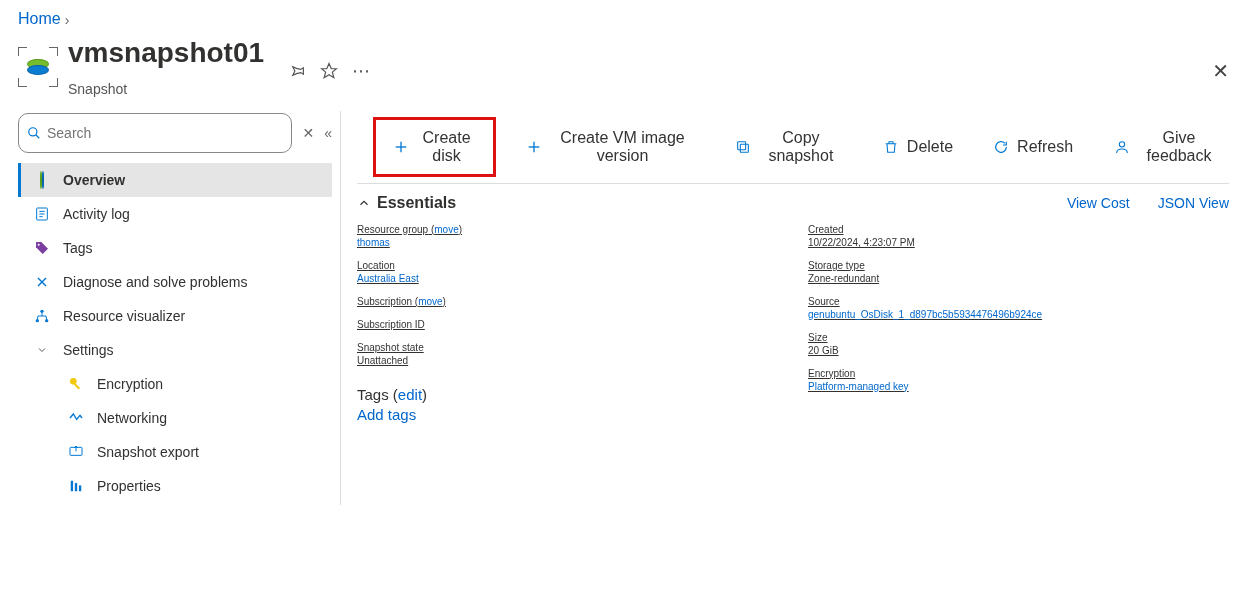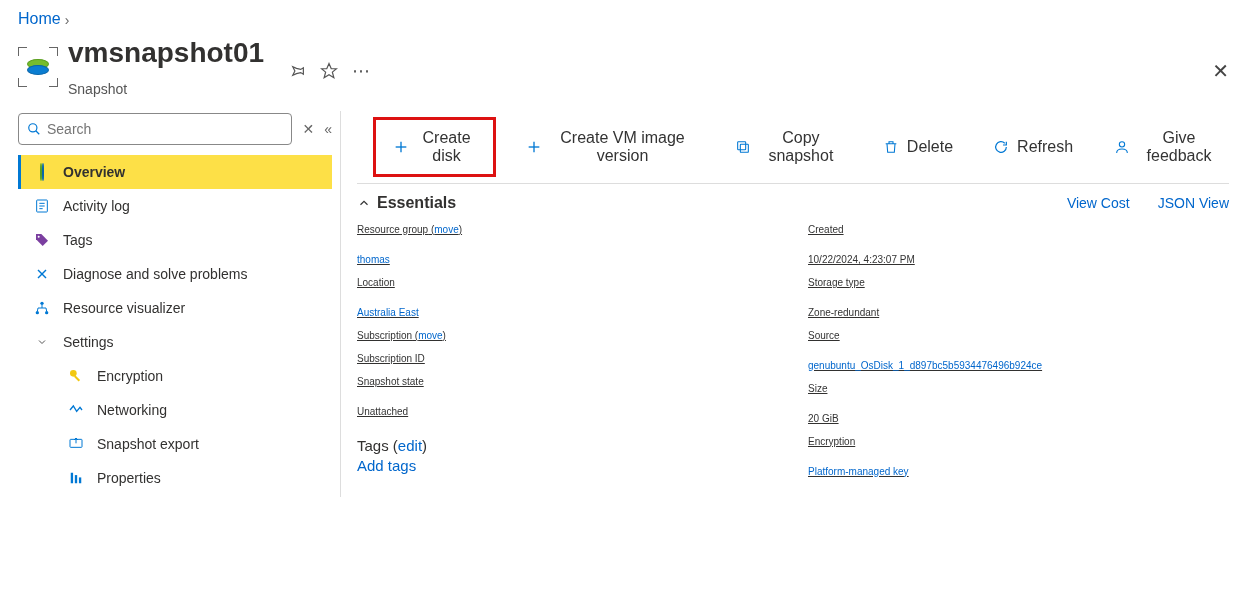--- a/index.html
+++ b/index.html
@@ -26,48 +26,48 @@
 
   .title-text h1 { font-size: 28px; font-weight: 600; line-height: 1.1; }
   .title-text .sub { font-size: 14px; color: #555; margin-top: 12px; }
   .title-actions { display: flex; align-items: center; gap: 14px; margin-left: 24px; margin-top: 8px; }
   .title-actions .ibtn { background: none; border: none; cursor: pointer; color: #555; font-size: 18px; }
   .close-btn { margin-left: auto; margin-top: 8px; font-size: 20px; background: none; border: none; cursor: pointer; color: #444; }
 
   .body-row { display: flex; }
   .sidebar { width: 340px; flex: 0 0 340px; padding: 10px 8px 10px 18px; }
   .search-row { display: flex; align-items: center; gap: 10px; margin-bottom: 10px; }
-  .searchbox { flex: 1; display: flex; align-items: center; border: 1px solid #888; border-radius: 4px; height: 32px; padding: 0 8px; color: #666; }
+  .searchbox { flex: 1; display: flex; align-items: center; border: 1px solid #888; border-radius: 10px; height: 40px; padding: 0 8px; color: #666; }
   .searchbox input { border: none; outline: none; flex: 1; font-size: 14px; color: #444; }
   .clear-x { color: #666; cursor: pointer; }
   .collapse { color: #666; font-size: 14px; cursor: pointer; background:none;border:none; }
 
   .menu { list-style: none; }
   .menu li { display: flex; align-items: center; gap: 12px; padding: 9px 12px; cursor: pointer; border-left: 3px solid transparent; }
-  .menu li.active { background: #fde047; border-left-color: #0078d4; font-weight: 600; }
+  .menu li.active { background: #e5e5e5; border-left-color: #0078d4; font-weight: 600; }
   .menu li.header { cursor: default; font-weight: 400; }
   .menu li.sub { padding-left: 46px; }
   .menu .icon { width: 18px; display: flex; justify-content: center; }
 
   .main { flex: 1; padding: 8px 18px 8px 16px; min-width: 0; }
   .vdiv { width: 1px; background: #ddd; margin: 8px 0; }
 
   .toolbar { display: flex; align-items: center; gap: 20px; padding: 6px 0 6px 16px; border-bottom: 1px solid #ddd; }
   .tbtn { display: inline-flex; align-items: center; gap: 8px; padding: 6px 10px; background: none; border: none; cursor: pointer; font-size: 16px; color: #333; }
   .tbtn .ti { color: #0078d4; display:inline-flex; }
   .highlight { border: 3px solid #d11; padding: 3px 7px; display:inline-flex; }
 
   .ess-row { display: flex; align-items: center; justify-content: space-between; padding: 10px 0 6px 0; }
   .ess-left { display: flex; align-items: center; gap: 6px; font-weight: 600; font-size: 16px; }
   .ess-links { display: flex; gap: 28px; }
 
   .props { display: grid; grid-template-columns: 1fr 1fr; column-gap: 30px; }
   .prop { padding: 6px 0; font-size: 10px; text-decoration: underline; }
   .prop .lbl { color: #333; }
-  .prop .val { margin-top: 19px; color: #333; }
+  .prop .val { margin-top: 2px; color: #333; }
   .nowrap { white-space: nowrap; overflow: hidden; text-overflow: ellipsis; }
 
   .tags-sec { padding-top: 14px; font-size: 15px; }
 
   svg { display: block; }
 </style>
 </head>
 <body>
 
 <div class="breadcrumb">

